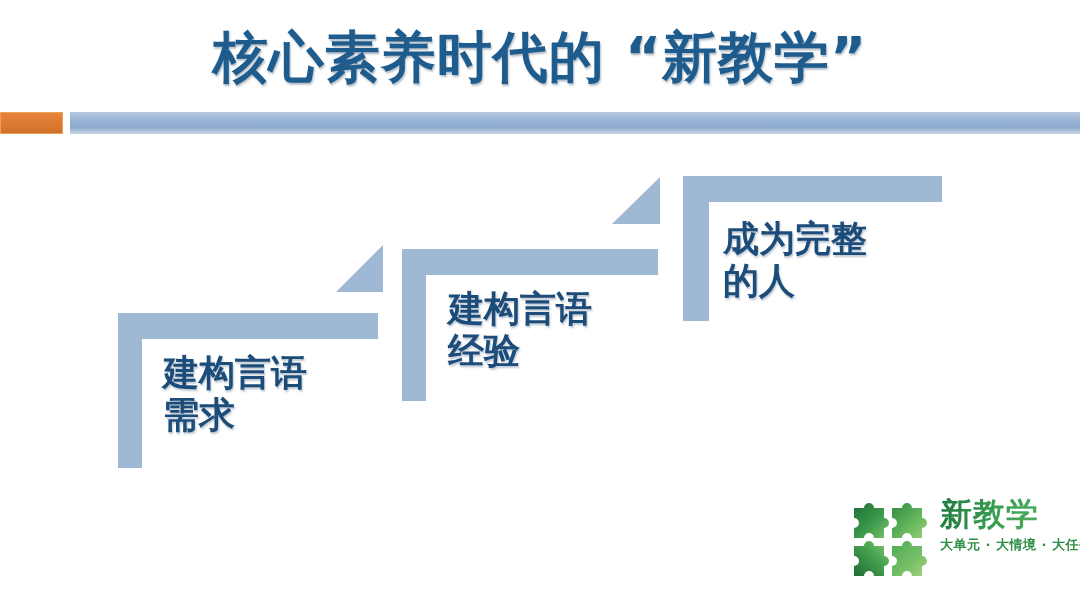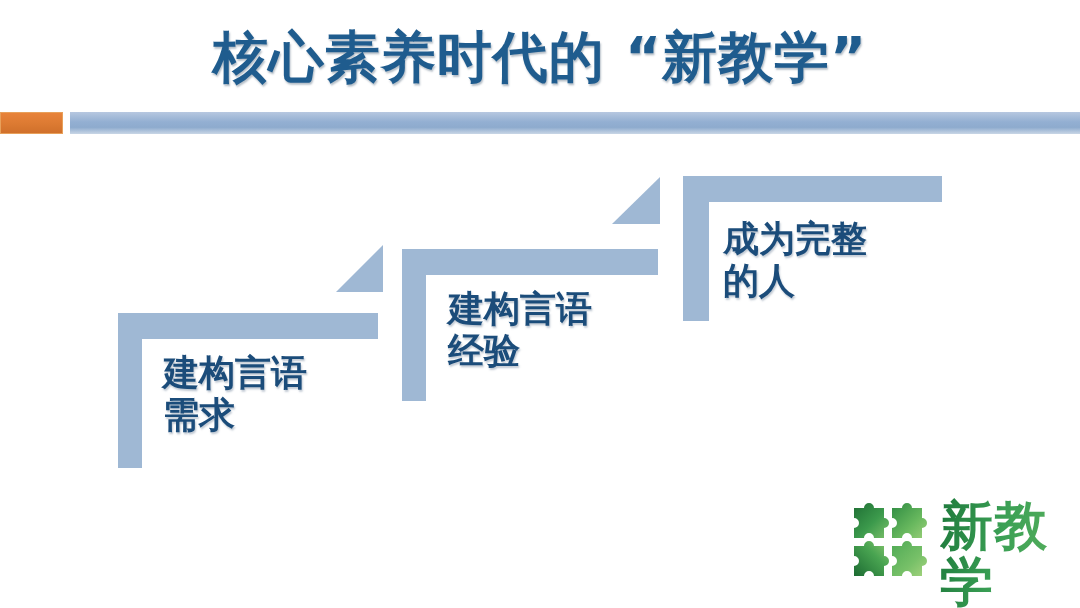--- a/index.html
+++ b/index.html
@@ -110,21 +110,21 @@
     height: 86px;
   }
   #logo-textwrap {
     position: absolute;
     left: 92px;
     top: 2px;
     width: 132px;
   }
   #logo-name {
     font-family: "DejaVu Sans", "Liberation Sans", sans-serif;
-    font-size: 53px;
+    font-size: 32px;
     font-weight: bold;
     color: #2F9248;
     line-height: 1.05;
     letter-spacing: 1px;
     background: linear-gradient(100deg, #1E7A3C 0%, #3BA055 45%, #5FB45F 100%);
     -webkit-background-clip: text;
     background-clip: text;
     -webkit-text-fill-color: transparent;
   }
   #logo-tagline {

